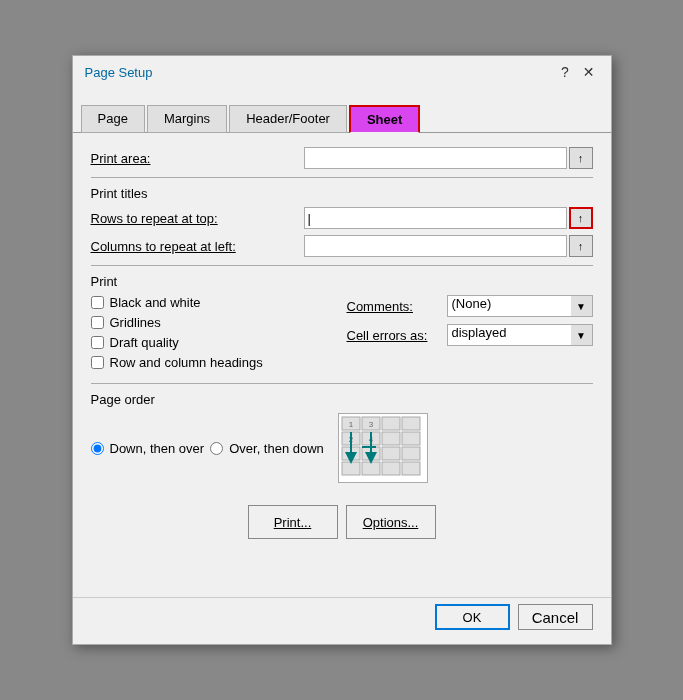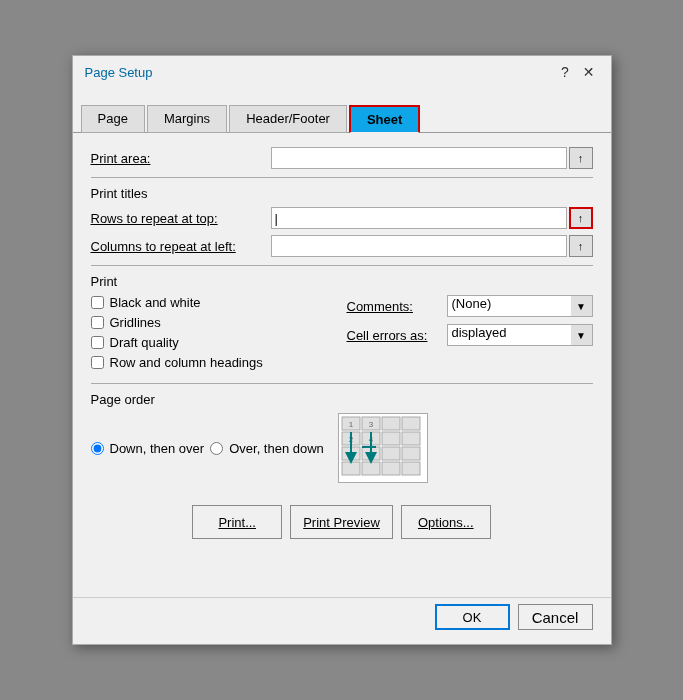--- a/index.html
+++ b/index.html
@@ -62,37 +62,38 @@
       cursor: pointer;
       border: 1px solid transparent;
       border-bottom: none;
       background: #f0f0f0;
       margin-right: 2px;
       font-size: 13px;
       position: relative;
       top: 1px;
     }
     .tab.active {
-      background: #0ea5e9;
+      background: #d946ef;
       border: 2px solid #d00000;
       border-bottom: 1px solid #f0f0f0;
       font-weight: bold;
       z-index: 1;
     }
     .tab:not(.active) {
       border: 1px solid #aaa;
       background: #e0e0e0;
     }
     .content {
       padding: 14px 18px 12px 18px;
     }
     .form-row {
       display: flex;
       align-items: center;
       margin-bottom: 6px;
+      gap: 33px;
     }
     .form-label {
       width: 180px;
       font-size: 13px;
       flex-shrink: 0;
     }
     .form-label span { text-decoration: underline; }
     .form-input-wrap {
       display: flex;
       flex: 1;
@@ -441,23 +442,20 @@
       </div>
     </div>
 
   </div>
 
   <div class="footer-buttons">
     <button class="footer-btn">
       <span>Print...</span>
     </button>
     <button class="footer-btn">
-      <span>Print Preview</span>
-    </button>
-    <button class="footer-btn">
       <span>Options...</span>
     </button>
   </div>
 
   <div class="dialog-footer">
     <button class="ok-btn">
       <span>OK</span>
     </button>
     <button class="cancel-btn">
       <span>Cancel</span>

